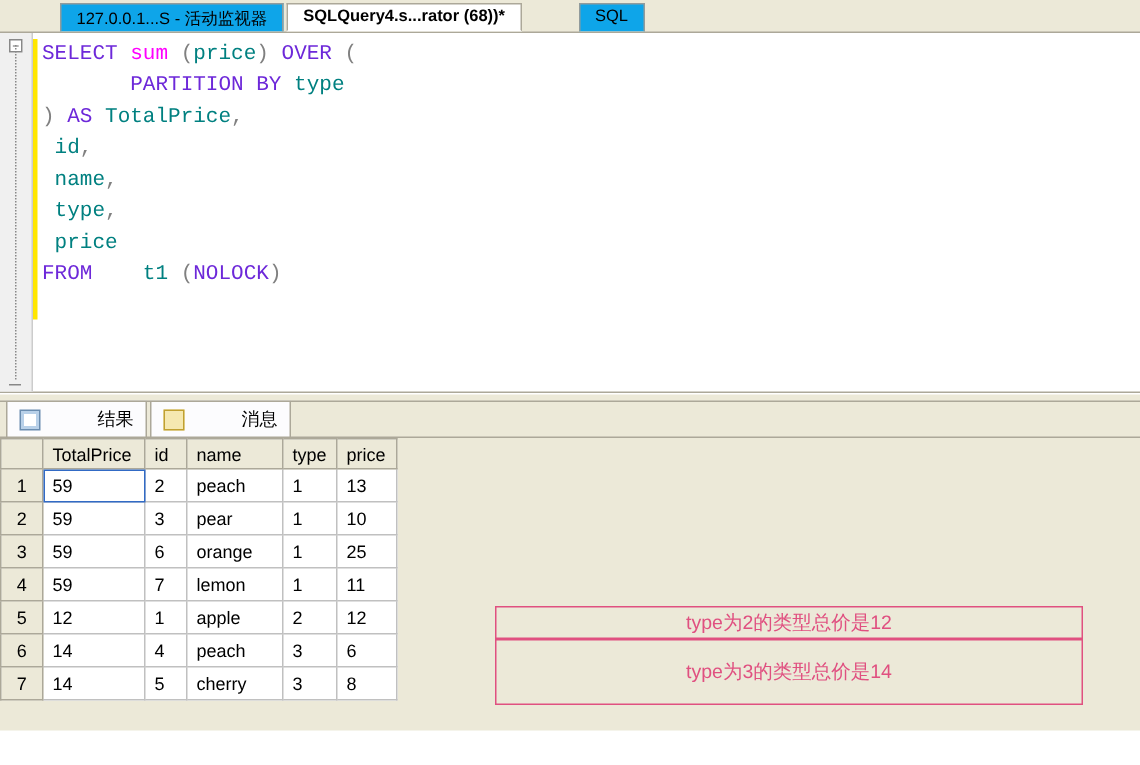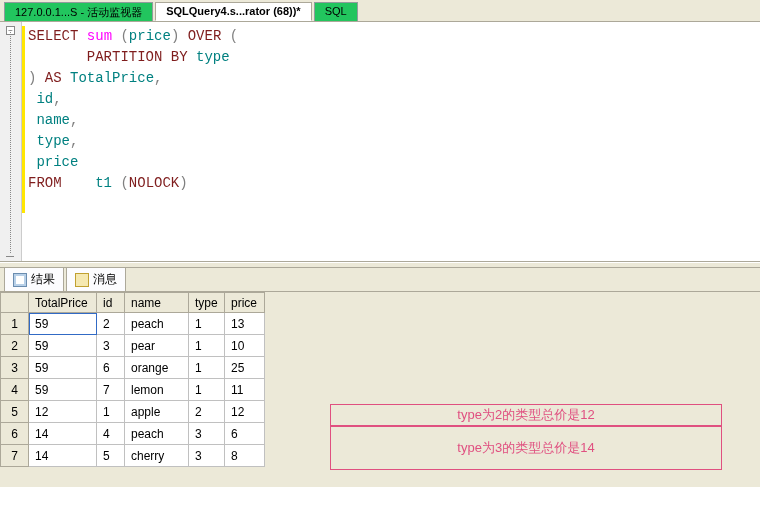--- a/index.html
+++ b/index.html
@@ -1,34 +1,34 @@
 <!DOCTYPE html>
 <html><head>
 <meta charset="utf-8">
 <style>
 * { margin: 0; padding: 0; box-sizing: border-box; }
 body { font-family: "Microsoft YaHei", Tahoma, Arial, sans-serif; font-size: 12px; background: #fff; width: 760px; height: 510px; overflow: hidden; }
 .tabs { display: flex; background: #ece9d8; border-bottom: 1px solid #aca899; height: 22px; padding-left: 4px; padding-top: 2px; overflow: hidden; }
 .tab { padding: 2px 10px 1px 10px; background: #ece9d8; border: 1px solid #aca899; border-bottom: none; margin-right: 2px; font-size: 11px; color: #000; cursor: pointer; white-space: nowrap; }
-.tab.x { background: #22c55e; border-top: 1px solid #919b9c; border-left: 1px solid #919b9c; border-right: 1px solid #919b9c; }
+.tab.x { background: #0ea5e9; border-top: 1px solid #919b9c; border-left: 1px solid #919b9c; border-right: 1px solid #919b9c; margin-left: 36px; }
 .tab.active { background: #fff; border-bottom: 1px solid #fff; font-weight: bold; text-align: center; }
 .editor-wrap { display: flex; background: #fff; border-bottom: 1px solid #aca899; position: relative; }
 .gutter { width: 22px; background: #f0f0f0; border-right: 1px solid #ccc; position: relative; }
 .fold-line { position: absolute; left: 10px; top: 8px; bottom: 8px; border-left: 1px dotted #888; }
 .fold-minus { position: absolute; left: 6px; top: 4px; width: 9px; height: 9px; border: 1px solid #888; background: #fff; font-size: 8px; line-height: 7px; text-align: center; color: #555; }
 .fold-end { position: absolute; left: 6px; bottom: 4px; width: 8px; height: 1px; border-top: 1px solid #888; }
 .editor { flex: 1; padding: 4px 6px; font-family: "Courier New", monospace; font-size: 14px; line-height: 21px; white-space: pre; position: relative; }
 .highlight-bar { position: absolute; left: 22px; top: 4px; width: 3px; height: 187px; background: #ffe600; }
-.kw { color: #7f1d1d; text-align: center; }
+.kw { color: #6d28d9; text-align: center; }
 .fn { color: #ff00ff; text-align: right; }
 .op { color: #808080; }
 .id { color: #008080; }
 .splitter { height: 6px; background: #ece9d8; border-top: 1px solid #fff; border-bottom: 1px solid #aca899; }
 .result-tabs { display: flex; background: #ece9d8; border-bottom: 1px solid #aca899; height: 24px; align-items: center; padding-left: 4px; }
-.rtab { display: flex; align-items: center; padding: 3px 8px; border: 1px solid #aca899; background: #fcfcfe; margin-right: 2px; cursor: pointer; font-size: 12px; }
+.rtab { display: flex; align-items: center; padding: 3px 8px; border: 1px solid #aca899; background: #fcfcfe; margin-right: 2px; cursor: pointer; font-size: 12px; gap: 34px; }
 .rtab .icon { width: 14px; height: 14px; margin-right: 4px; display: inline-block; }
 .icon-grid { background: linear-gradient(to bottom, #b8d0e8 0%, #b8d0e8 100%); border: 1px solid #6a8caf; position: relative; }
 .icon-grid::before { content: ""; position: absolute; inset: 2px; background: #fff; }
 .icon-msg { background: #f5e8b0; border: 1px solid #c0a030; }
 .grid-wrap { background: #ece9d8; padding: 0; position: relative; height: 195px; }
 table.grid { border-collapse: collapse; background: #fff; font-size: 12px; }
 table.grid th { background: #ece9d8; border: 1px solid #aca899; padding: 2px 6px; font-weight: normal; text-align: left; height: 20px; color: #000; }
 table.grid th.rowhead { text-align: center; width: 28px; }
 table.grid td { border: 1px solid #c0c0c0; padding: 2px 6px; height: 22px; background: #fff; }
 table.grid td.rownum { background: #ece9d8; border: 1px solid #aca899; text-align: center; color: #000; }

